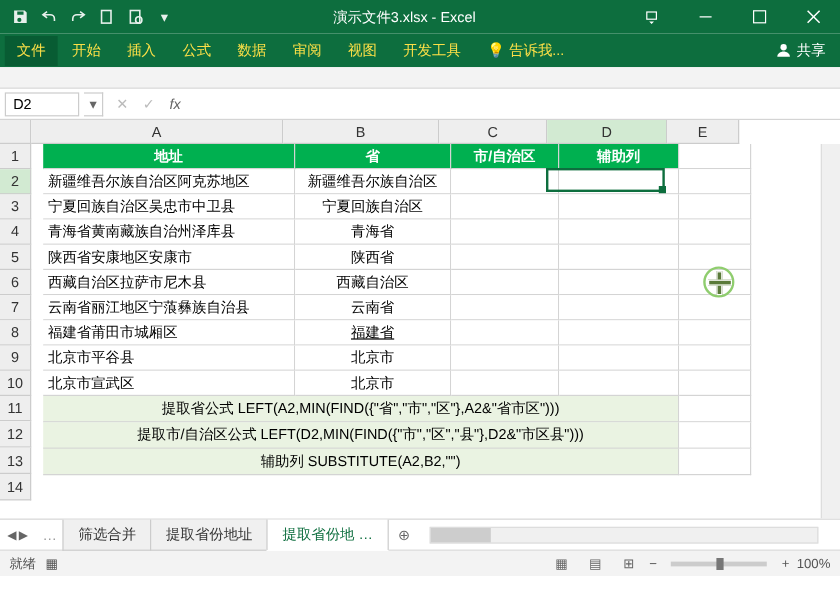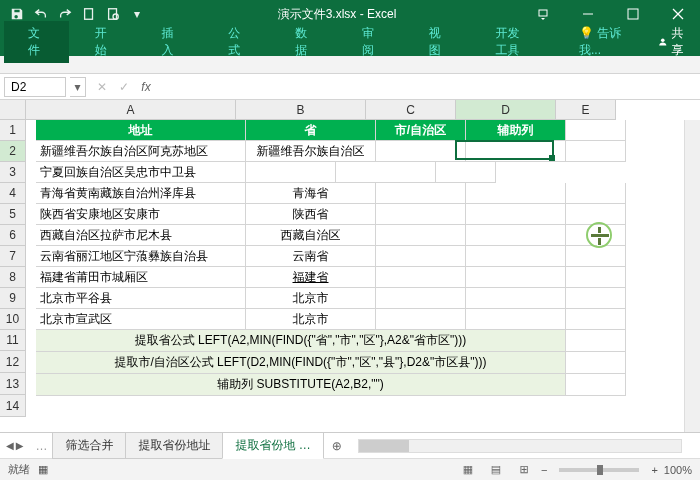--- a/index.html
+++ b/index.html
@@ -6,21 +6,21 @@
 body{width:700px;height:500px;background:#fff;overflow:hidden;font-size:12px}
 .titlebar{height:28px;background:#0d6e3e;display:flex;align-items:center;color:#fff}
 .qat{display:flex;align-items:center;gap:2px;padding:0 6px}
 .qat-btn{width:22px;height:22px;display:flex;align-items:center;justify-content:center;color:#fff;opacity:.9}
 .qat-btn svg{width:14px;height:14px}
 .title-text{flex:1;text-align:center;font-size:12px;color:#fff}
 .wincontrols{display:flex}
 .winbtn{width:45px;height:28px;display:flex;align-items:center;justify-content:center;color:#fff}
 .winbtn svg{width:12px;height:12px}
 .menubar{height:28px;background:#0d6e3e;display:flex;align-items:center;padding:0 4px;gap:2px}
-.menu-item{padding:4px 24px;color:#5eead4;font-size:12px}
+.menu-item{padding:4px 10px;color:#fde047;font-size:12px}
 .menu-item.file{background:#085c33}
 .share-btn{margin-left:auto;display:flex;align-items:center;gap:4px;padding:4px 8px;color:#fff}
 .ribbon-area{height:18px;background:#f3f3f3;border-bottom:1px solid #d4d4d4}
 .formula-bar{height:26px;background:#fff;border-bottom:1px solid #d4d4d4;display:flex;align-items:center}
 .name-box{width:62px;height:20px;border:1px solid #ccc;margin:0 4px;padding:0 6px;display:flex;align-items:center;font-size:12px;background:#fff}
 .name-dd{width:16px;height:20px;border:1px solid #ccc;border-left:none;margin-right:8px;display:flex;align-items:center;justify-content:center;color:#666}
 .fb-btns{display:flex;gap:6px;color:#bbb;margin-right:8px}
 .fb-btn{width:16px;display:flex;align-items:center;justify-content:center}
 .fx{font-style:italic;color:#666}
 .formula-input{flex:1;height:20px;border:none;padding:0 4px}
@@ -188,20 +188,21 @@
       </div>
       <div class="row">
         <div class="cell" style="width: 210px; height: 21px;">新疆维吾尔族自治区阿克苏地区</div>
         <div class="cell center" style="width: 130px; height: 21px;">新疆维吾尔族自治区</div>
         <div class="cell" style="width: 90px; height: 21px;"></div>
         <div class="cell" style="width: 100px; height: 21px;"></div>
         <div class="cell" style="width: 60px; height: 21px;"></div>
       </div>
       <div class="row">
         <div class="cell" style="width: 210px; height: 21px;">宁夏回族自治区吴忠市中卫县</div>
+        <div class="cell center" style="width: 130px; height: 21px;">宁夏回族自治区</div>
         <div class="cell" style="width: 90px; height: 21px;"></div>
         <div class="cell" style="width: 100px; height: 21px;"></div>
         <div class="cell" style="width: 60px; height: 21px;"></div>
       </div>
       <div class="row">
         <div class="cell" style="width: 210px; height: 21px;">青海省黄南藏族自治州泽库县</div>
         <div class="cell center" style="width: 130px; height: 21px;">青海省</div>
         <div class="cell" style="width: 90px; height: 21px;"></div>
         <div class="cell" style="width: 100px; height: 21px;"></div>
         <div class="cell" style="width: 60px; height: 21px;"></div>

